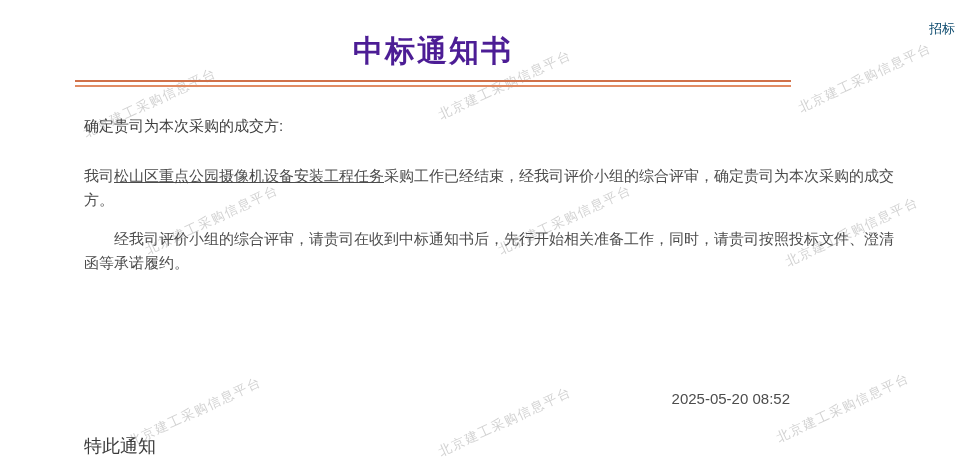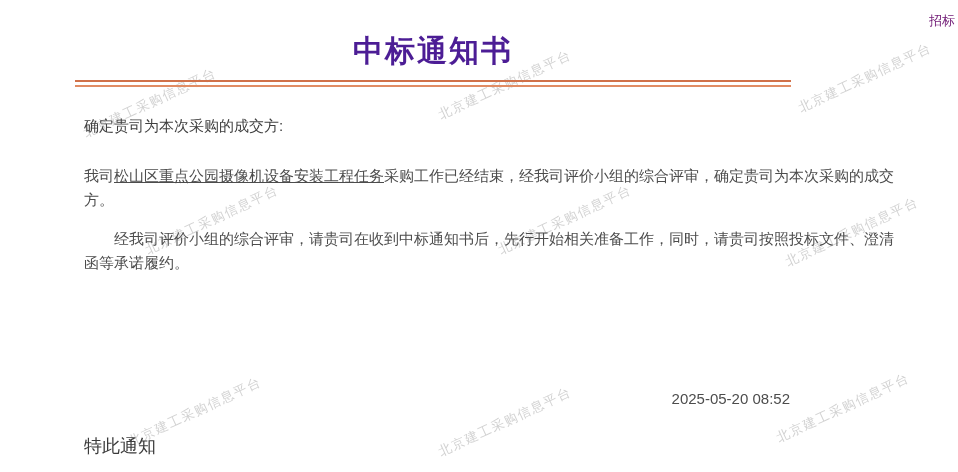--- a/index.html
+++ b/index.html
@@ -17,24 +17,24 @@
     color: rgba(172,172,172,0.55);
     font-size: 13px;
     letter-spacing: 1.5px;
     white-space: nowrap;
     transform: translate(-50%,-50%) rotate(-25deg);
     pointer-events: none;
     user-select: none;
   }
   .corner-text {
     position: absolute;
-    top: 12px;
+    top: 20px;
     right: 3px;
     font-size: 13px;
-    color: #701a75;
+    color: #0c4a6e;
     white-space: nowrap;
   }
   .doc-head {
     position: absolute;
     left: 75px;
     top: 0;
     width: 716px;
   }
   .doc-title {
     margin-top: 31px;

